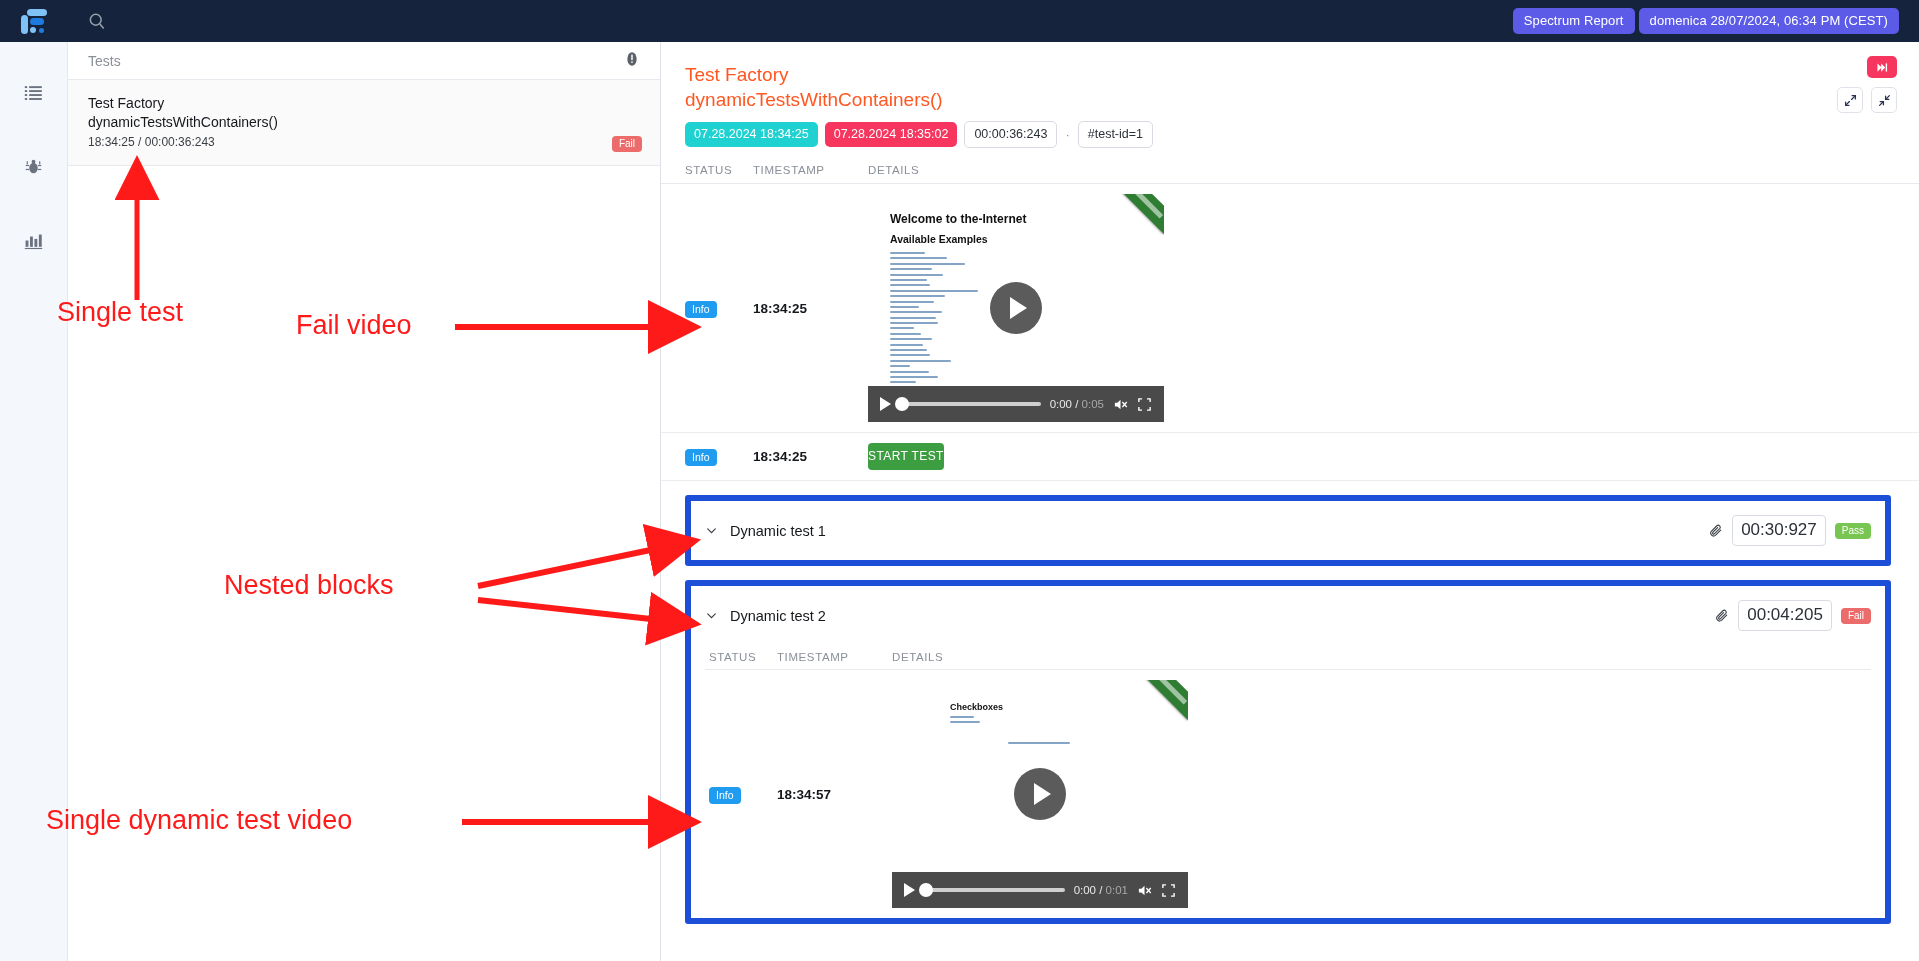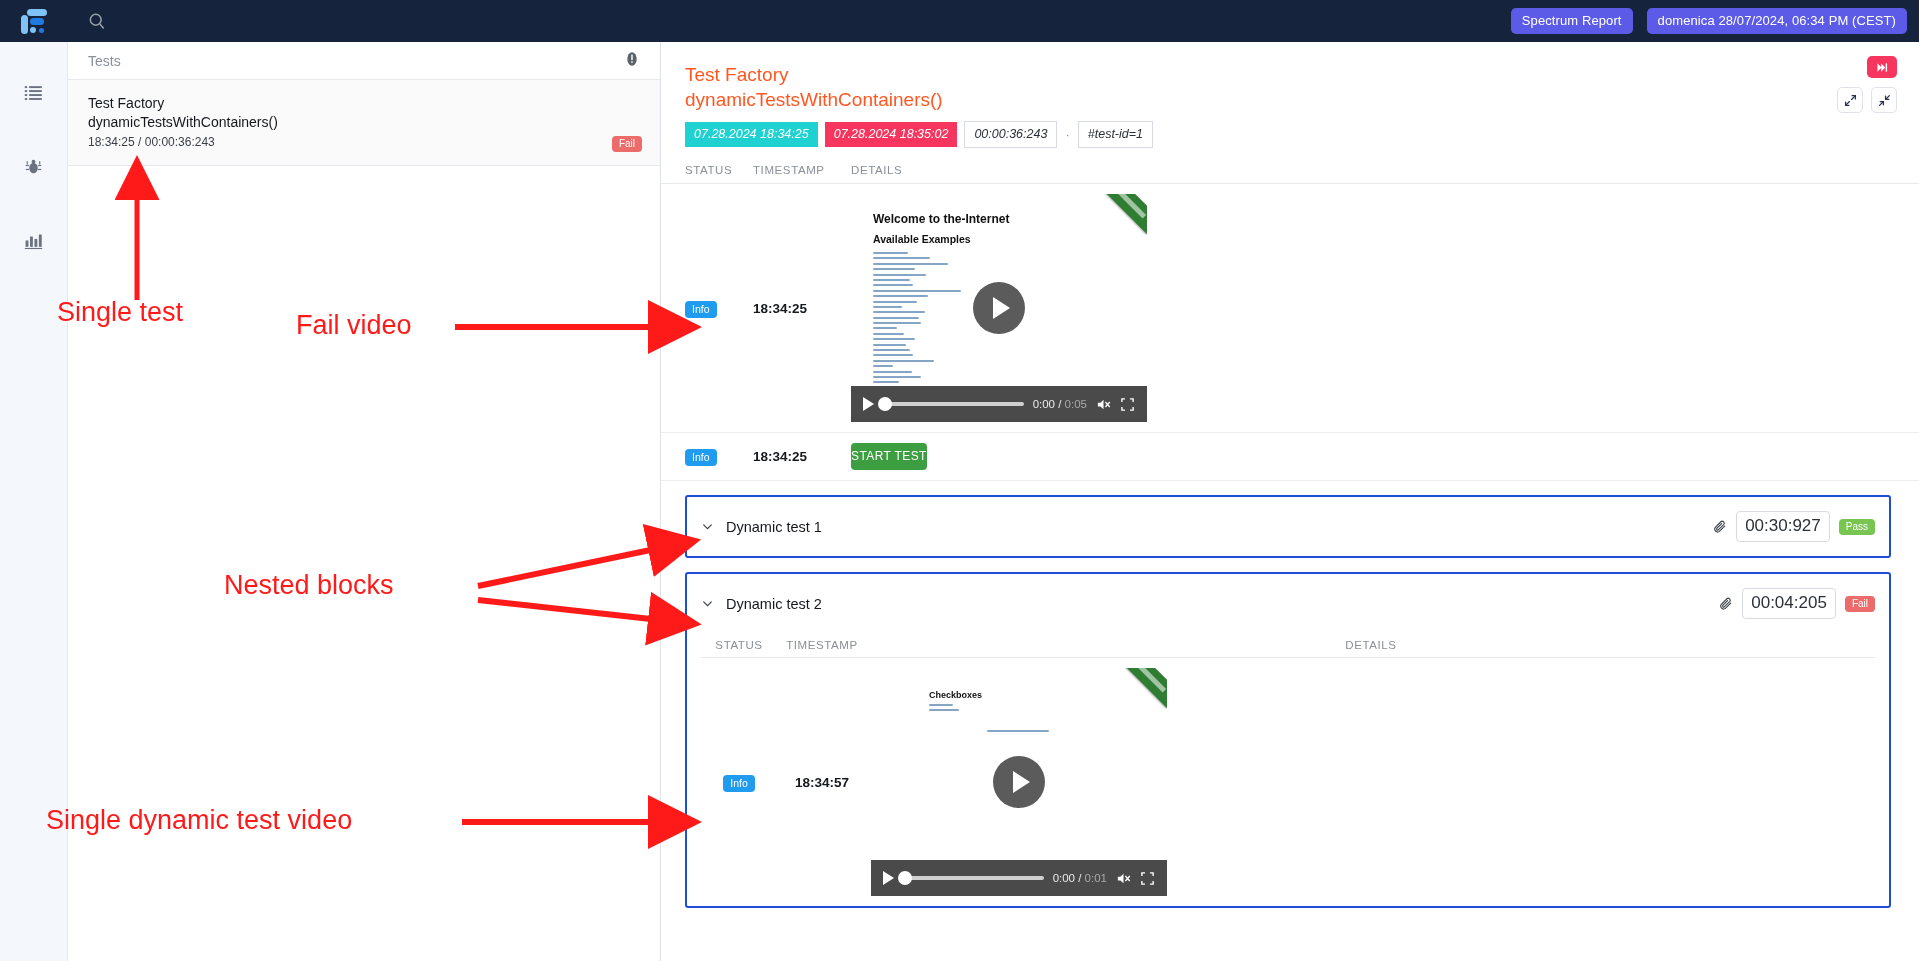--- a/index.html
+++ b/index.html
@@ -24,21 +24,21 @@
   .logo .l2 { left: 0px; top: 7px; width: 7px; height: 19px; background: #7fc2f5; border-radius: 4px; }
   .logo .l3 { left: 9px; top: 10px; width: 14px; height: 7px; background: #1f7ae0; border-radius: 4px; }
   .logo .l4 { left: 9px; top: 19px; width: 6px; height: 6px; background: #7fc2f5; border-radius: 3px; }
   .logo .l5 { left: 18px; top: 20px; width: 5px; height: 5px; background: #1f7ae0; border-radius: 3px; }
 
   .search-btn {
     width: 34px; height: 34px; display: flex; align-items: center; justify-content: center;
     margin-left: 12px; cursor: pointer;
   }
   .topbar-right {
-    margin-left: auto; display: flex; align-items: center; gap: 14px; padding-right: 12px;
+    margin-left: auto; display: flex; align-items: center; gap: 4px; padding-right: 20px;
   }
   .pill-purple {
     background: #5b5be8; color: #fff; border-radius: 5px;
     font-size: 13px; padding: 5px 11px 6px; white-space: nowrap; letter-spacing: .1px;
   }
 
   
   .rail {
     position: absolute; left: 0; top: 42px; width: 68px; height: 919px;
     background: #f4f7fc; border-right: 1px solid #e3e8f0;
@@ -71,21 +71,21 @@
   }
 
   
   .detail {
     position: absolute; left: 661px; top: 42px; width: 1258px; height: 919px;
     background: #fff; overflow: hidden;
   }
   .detail-head { padding: 20px 28px 0 24px; position: relative; }
   .dh-title { color: #ff5722; font-size: 19px; line-height: 25px; font-weight: 400; }
   .dh-meta { display: flex; align-items: center; gap: 7px; margin-top: 9px; }
-  .chip { border-radius: 0; font-size: 12.5px; padding: 5px 9px 6px; color: #fff; white-space: nowrap; font-style: italic; }
+  .chip { border-radius: 5px; font-size: 12.5px; padding: 5px 9px 6px; color: #fff; white-space: nowrap; }
   .chip.cyan { background: #1fd1d1; }
   .chip.red  { background: #f6365e; }
   .chip.outline { background: #fff; color: #2c3038; border: 1px solid #d8dce2; }
   .dot-sep { color: #8c9199; font-size: 13px; padding: 0 1px; }
 
   .head-tools { position: absolute; right: 22px; top: 14px; display: flex; flex-direction: column; align-items: flex-end; gap: 9px; }
   .btn-skip {
     background: #f6365e; color: #fff; border-radius: 5px; width: 30px; height: 22px;
     display: flex; align-items: center; justify-content: center; cursor: pointer; font-size: 11px;
   }
@@ -95,21 +95,21 @@
     display: flex; align-items: center; justify-content: center; cursor: pointer; color: #2c3350;
   }
 
   
   .tbl-head {
     display: flex; align-items: flex-end; padding: 0 28px 7px 24px; margin-top: 16px;
     border-bottom: 1px solid #e6e9ee; color: #8a8f98; font-size: 11.5px; letter-spacing: .6px;
   }
   .col-status { width: 68px; }
   .col-time   { width: 98px; }
-  .col-details{ flex: 1; }
+  .col-details{ flex: 1; margin-left: 17px; }
 
   .log-row { display: flex; align-items: center; padding: 10px 28px 10px 24px; border-bottom: 1px solid #ededf0; }
   .log-row .col-status { width: 68px; }
   .log-row .col-time   { width: 98px; font-size: 13.5px; color: #15181c; font-weight: bold; }
   .badge-info { background: #1f9bf0; color: #fff; font-size: 10.5px; border-radius: 4px; padding: 2px 7px 3px; display: inline-block; }
   .btn-start {
     background: #3d9e41; color: #fff; font-size: 12px; border-radius: 4px;
     padding: 6px 0 7px; display: inline-block; letter-spacing: .4px; cursor: pointer;
   }
 
@@ -147,21 +147,21 @@
   }
   .vc-play { width: 0; height: 0; border-left: 11px solid #fff; border-top: 7px solid transparent; border-bottom: 7px solid transparent; cursor: pointer; }
   .vc-track { position: relative; flex: 1; height: 4px; background: #cfcfcf; border-radius: 2px; cursor: pointer; }
   .vc-knob { position: absolute; left: -5px; top: -5px; width: 14px; height: 14px; border-radius: 50%; background: #fff; }
   .vc-time { font-size: 11.5px; color: #eaeaea; white-space: nowrap; }
   .vc-time .tot { color: #a8a8a8; }
   .vc-ic { color: #fff; cursor: pointer; display: flex; align-items: center; }
 
   
   .block {
-    margin: 14px 28px 0 24px; border: 2px solid #1d4ed8; border-radius: 3px; background: #fff; text-align: center;
+    margin: 14px 28px 0 24px; border: 6px solid #1d4ed8; border-radius: 3px; background: #fff;
   }
   .block-head { display: flex; align-items: center; padding: 14px 14px 14px 14px; cursor: pointer; }
   .chev { color: #3a3f46; margin-right: 12px; display: flex; }
   .block-title { font-size: 14.5px; color: #15181c; }
   .block-right { margin-left: auto; display: flex; align-items: center; gap: 9px; }
   .clip-ico { color: #3a3f46; display: flex; }
   .time-box { border: 1px solid #d8dce2; border-radius: 4px; font-size: 17px; color: #2c3038; padding: 4px 8px 5px; background: #fff; }
   .badge-pass { background: #78c552; color: #fff; font-size: 10px; border-radius: 4px; padding: 2px 7px 3px; }
   .badge-fail2 { background: #ec6b6b; color: #fff; font-size: 10px; border-radius: 4px; padding: 2px 7px 3px; }
   .block-body { padding: 0 14px 0 14px; }

